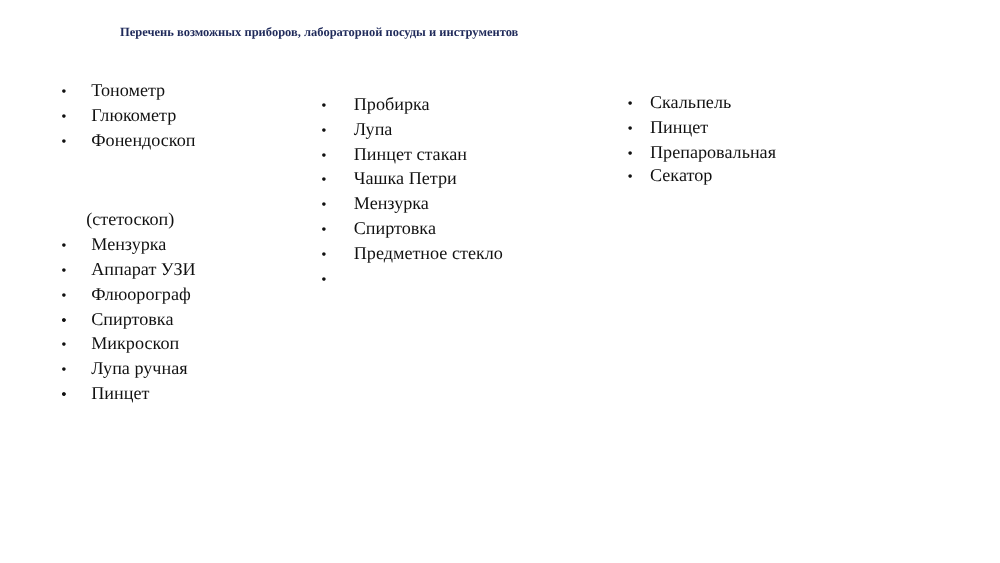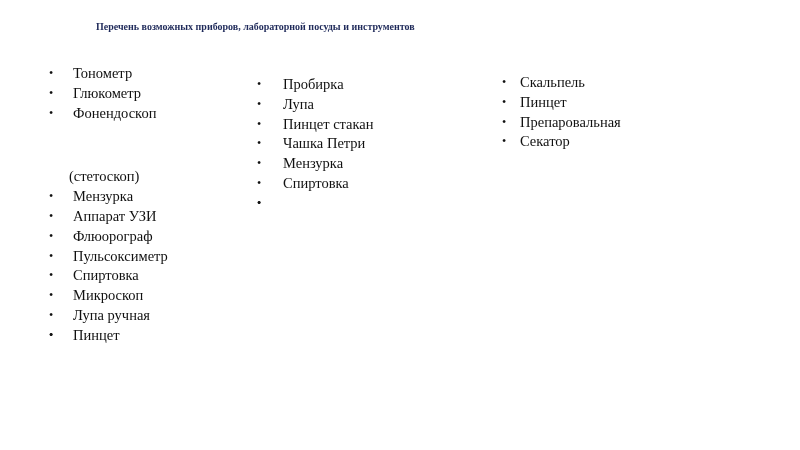--- a/index.html
+++ b/index.html
@@ -31,35 +31,35 @@
 <div>
   <div class="title">Перечень возможных приборов, лабораторной посуды и инструментов</div>
 
   <ul class="col" id="col1">
       <li><span class="bullet">•</span><span>Тонометр</span></li>
       <li><span class="bullet">•</span><span>Глюкометр</span></li>
       <li><span class="bullet">•</span><span>Фонендоскоп</span><span class="cont">(стетоскоп)</span></li>
       <li><span class="bullet">•</span><span>Мензурка</span></li>
       <li><span class="bullet">•</span><span>Аппарат УЗИ</span></li>
       <li><span class="bullet">•</span><span>Флюорограф</span></li>
-      <li><span class="bullet">•</span><span>Пульсоксиметр</span></li>
+      <li><span class="bullet">•</span></li>
       <li><span class="bullet">•</span><span>Спиртовка</span></li>
       <li><span class="bullet">•</span><span>Микроскоп</span></li>
       <li><span class="bullet">•</span><span>Лупа ручная</span></li>
       <li><span class="bullet">•</span></li>
       <li><span class="bullet">•</span><span>Пинцет</span></li>
     </ul>
   <ul class="col" id="col2">
       <li><span class="bullet">•</span><span>Пробирка</span></li>
       <li><span class="bullet">•</span><span>Лупа</span></li>
       <li><span class="bullet">•</span><span>Пинцет стакан</span></li>
       <li><span class="bullet">•</span><span>Чашка Петри</span></li>
       <li><span class="bullet">•</span><span>Мензурка</span></li>
       <li><span class="bullet">•</span><span>Спиртовка</span></li>
-      <li><span class="bullet">•</span></li>
+      <li><span class="bullet">•</span><span>Предметное стекло</span></li>
       <li><span class="bullet">•</span></li>
     </ul>
   <ul class="col" id="col3">
       <li><span class="bullet">•</span><span>Скальпель</span></li>
       <li><span class="bullet">•</span><span>Пинцет</span></li>
       <li><span class="bullet">•</span><span>Препаровальная</span></li>
       <li><span class="bullet">•</span><span>Секатор</span></li>
     </ul>
 </div>
 

